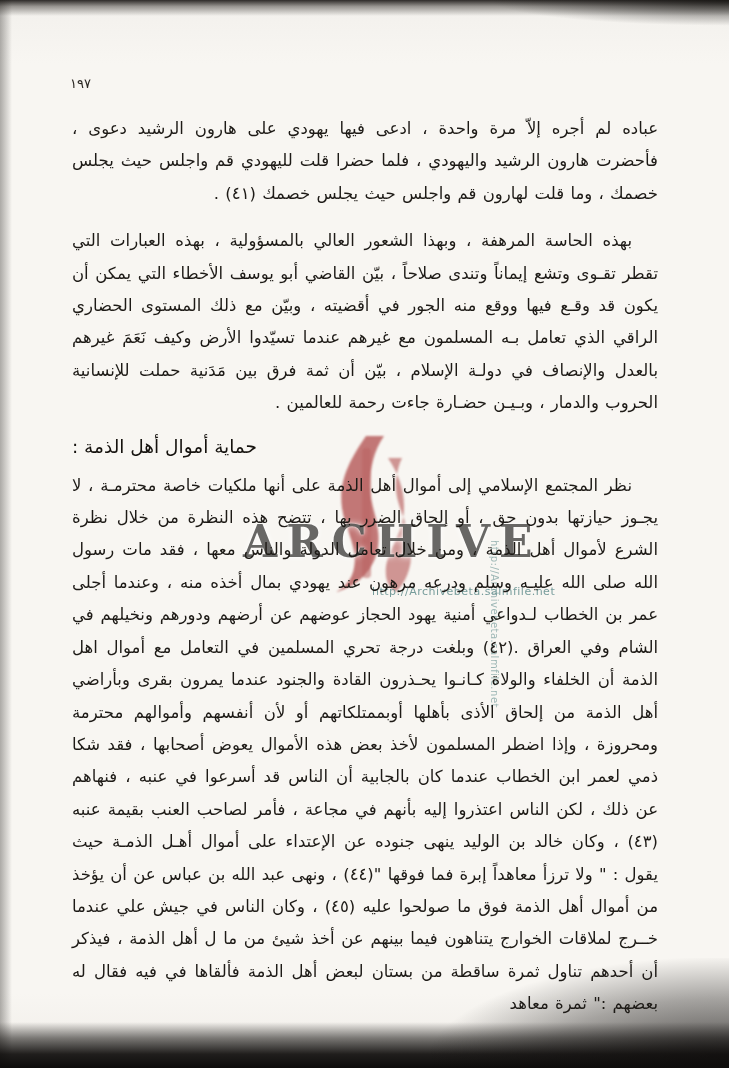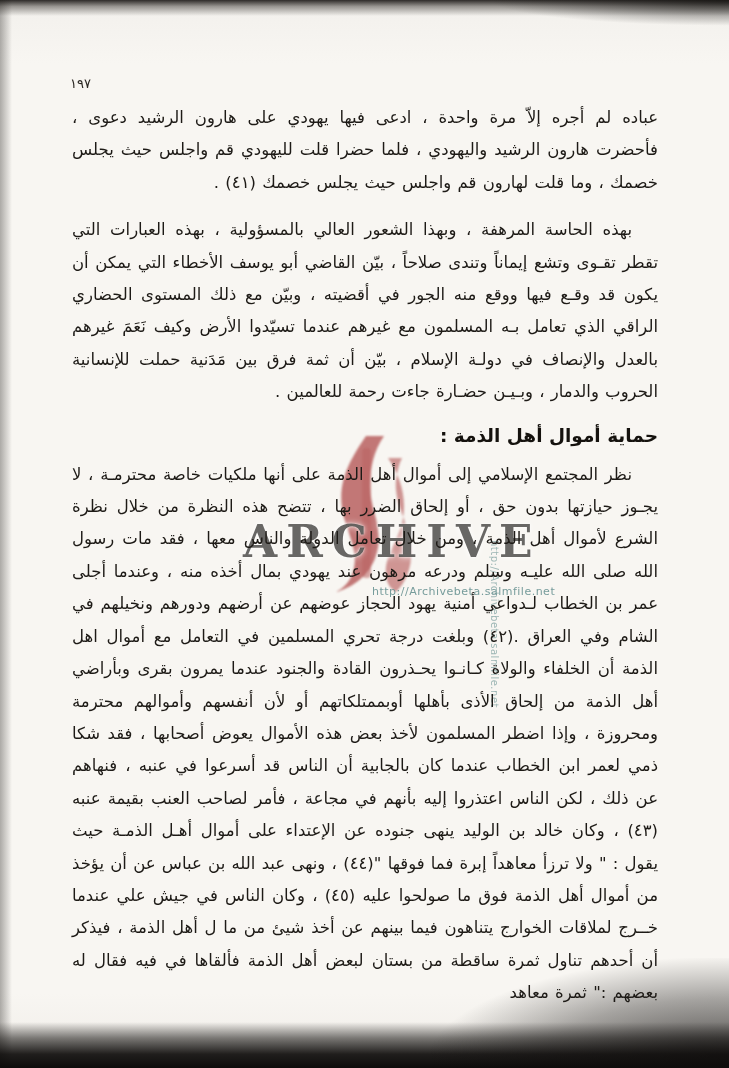--- a/index.html
+++ b/index.html
@@ -47,41 +47,41 @@
     top: 76px;
     left: 70px;
     font-size: 13px;
     color: #2a2722;
     letter-spacing: 2px;
     direction: rtl;
   }
 
   .text-block {
     position: absolute;
-    top: 102px;
+    top: 113px;
     left: 72px;
     width: 586px;
     direction: rtl;
     color: #1d1a16;
     z-index: 3;
   }
   .para {
     margin: 0 0 15px 0;
     font-size: 16.5px;
     line-height: 32.4px;
     text-align: justify;
     word-spacing: 1px;
   }
   .para.indent { text-indent: 26px; }
   .section-heading {
     margin: 16px 0 13px 0;
     font-size: 18.5px;
-    font-weight: bold;
+    font-weight: normal;
     color: #15120e;
-    text-align: right;
+    text-align: left;
   }
 
   
   .watermark { position: absolute; inset: 0; pointer-events: none; z-index: 2; }
   .wm-logo {
     position: absolute;
     top: 428px;
     left: 296px;
     width: 150px;
     height: 165px;

